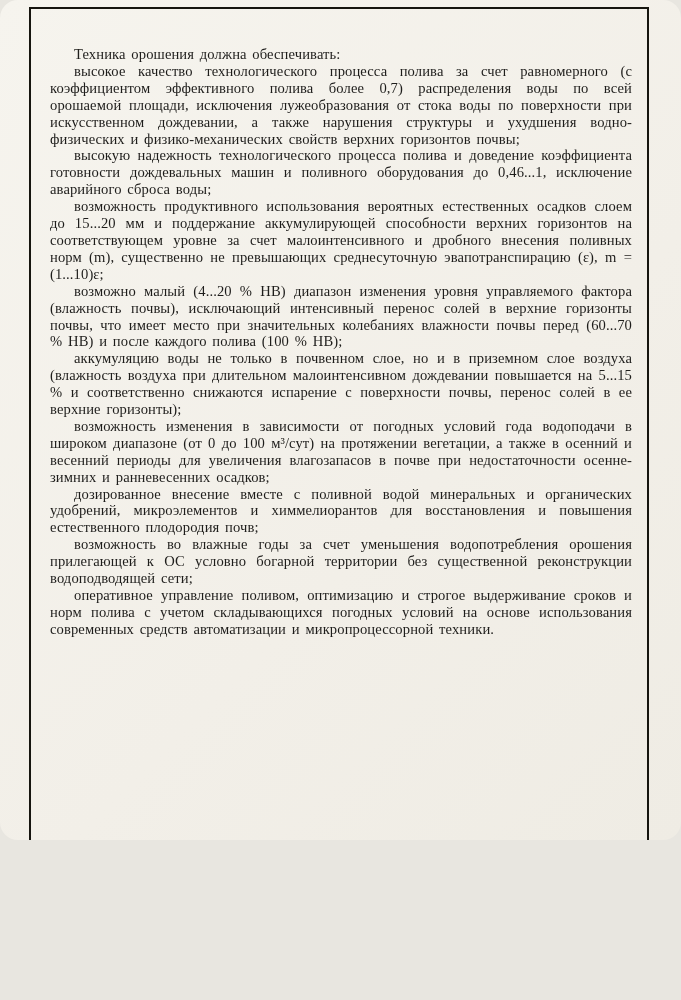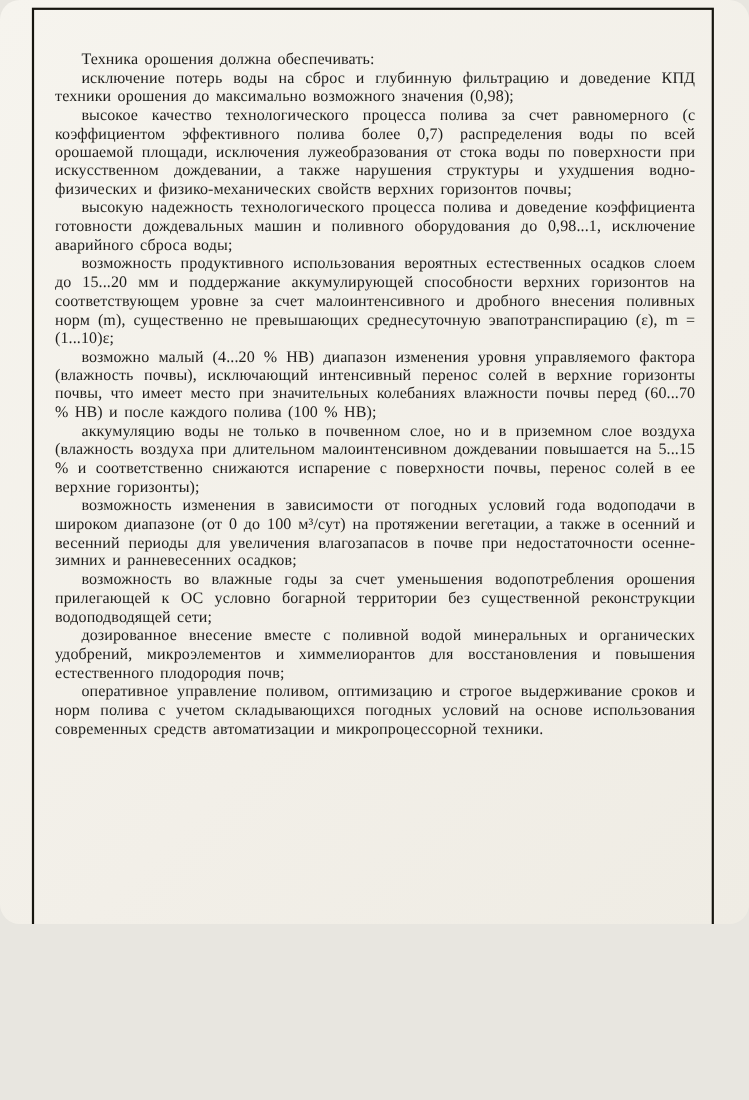--- a/index.html
+++ b/index.html
@@ -53,25 +53,24 @@
     color: #23221e;
   }
 </style>
 </head>
 <body>
 
 <div class="page">
   <div class="frame"></div>
   <div class="content">
     <p>Техника орошения должна обеспечивать:</p>
-    <p>исключение потерь воды на сброс и глубинную фильтрацию и доведение КПД техники орошения до максимально возможного значения (0,98);</p>
     <p>высокое качество технологического процесса полива за счет равномерного (с коэффициентом эффективного полива более 0,7) распределения воды по всей орошаемой площади, исключения лужеобразования от стока воды по поверхности при искусственном дождевании, а также нарушения структуры и ухудшения водно-физических и физико-механических свойств верхних горизонтов почвы;</p>
-    <p>высокую надежность технологического процесса полива и доведение коэффициента готовности дождевальных машин и поливного оборудования до 0,98...1, исключение аварийного сброса воды;</p>
+    <p>высокую надежность технологического процесса полива и доведение коэффициента готовности дождевальных машин и поливного оборудования до 0,46...1, исключение аварийного сброса воды;</p>
     <p>возможность продуктивного использования вероятных естественных осадков слоем до 15...20 мм и поддержание аккумулирующей способности верхних горизонтов на соответствующем уровне за счет малоинтенсивного и дробного внесения поливных норм (m), существенно не превышающих среднесуточную эвапотранспирацию (ε), m = (1...10)ε;</p>
     <p>возможно малый (4...20 % НВ) диапазон изменения уровня управляемого фактора (влажность почвы), исключающий интенсивный перенос солей в верхние горизонты почвы, что имеет место при значительных колебаниях влажности почвы перед (60...70 % НВ) и после каждого полива (100 % НВ);</p>
     <p>аккумуляцию воды не только в почвенном слое, но и в приземном слое воздуха (влажность воздуха при длительном малоинтенсивном дождевании повышается на 5...15 % и соответственно снижаются испарение с поверхности почвы, перенос солей в ее верхние горизонты);</p>
     <p>возможность изменения в зависимости от погодных условий года водоподачи в широком диапазоне (от 0 до 100 м³/сут) на протяжении вегетации, а также в осенний и весенний периоды для увеличения влагозапасов в почве при недостаточности осенне-зимних и ранневесенних осадков;</p>
+    <p>дозированное внесение вместе с поливной водой минеральных и органических удобрений, микроэлементов и химмелиорантов для восстановления и повышения естественного плодородия почв;</p>
     <p>возможность во влажные годы за счет уменьшения водопотребления орошения прилегающей к ОС условно богарной территории без существенной реконструкции водоподводящей сети;</p>
-    <p>дозированное внесение вместе с поливной водой минеральных и органических удобрений, микроэлементов и химмелиорантов для восстановления и повышения естественного плодородия почв;</p>
     <p>оперативное управление поливом, оптимизацию и строгое выдерживание сроков и норм полива с учетом складывающихся погодных условий на основе использования современных средств автоматизации и микропроцессорной техники.</p>
   </div>
   <div class="page-number">25</div>
 </div>
 
 </body></html>

